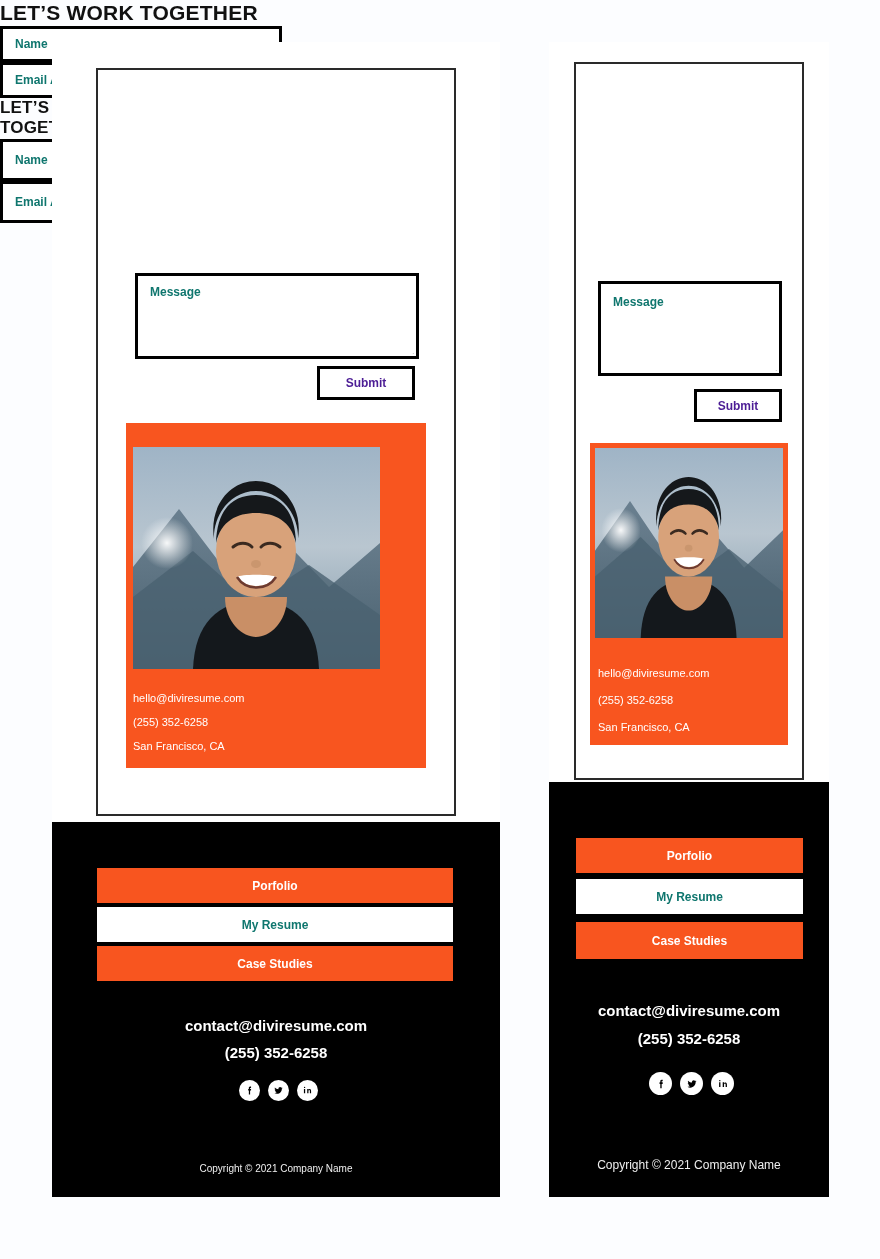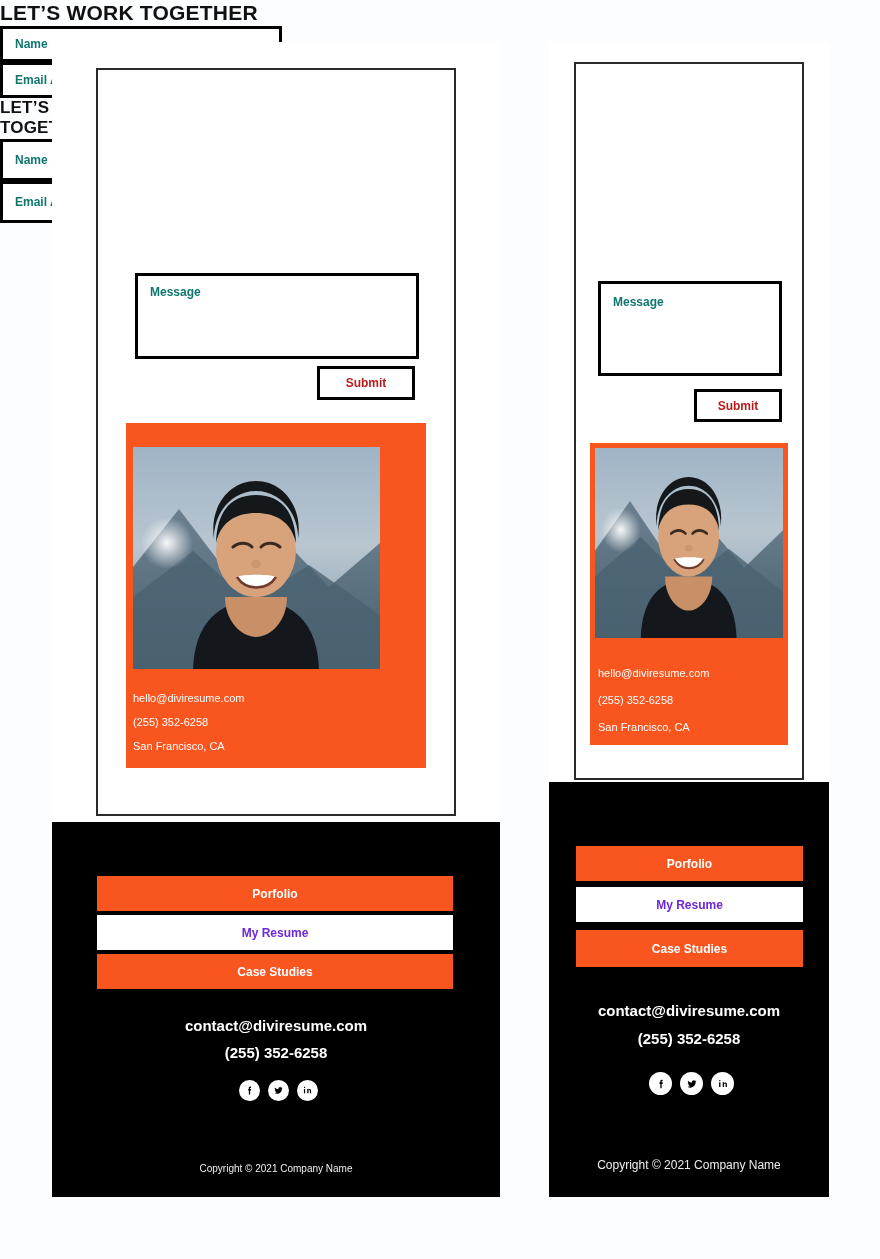--- a/index.html
+++ b/index.html
@@ -70,21 +70,21 @@
     width: 10px;
     height: 1px;
     background: #9a9a9a;
     transform: rotate(-45deg);
     transform-origin: 100% 100%;
   }
   .submit-btn {
     background: #ffffff;
     border: 3px solid #000000;
     font-weight: bold;
-    color: #b91c1c;
+    color: #4c1d95;
     display: flex;
     align-items: center;
     justify-content: center;
     cursor: pointer;
   }
 
   
   .profile-card {
     position: absolute;
     background: #f8551f;
@@ -102,24 +102,23 @@
   }
 
   
   .navbtn {
     position: absolute;
     display: flex;
     align-items: center;
     justify-content: center;
     font-weight: bold;
     cursor: pointer;
-    margin-top: 8px;
   }
   .navbtn.orange { background: #f8551f; color: #ffffff; }
-  .navbtn.white  { background: #ffffff; color: #6d28d9; }
+  .navbtn.white  { background: #ffffff; color: #0f766e; }
 
   
   .foot-text {
     position: absolute;
     color: #ffffff;
     font-weight: bold;
     text-align: center;
     white-space: nowrap;
   }
   .copyright {

